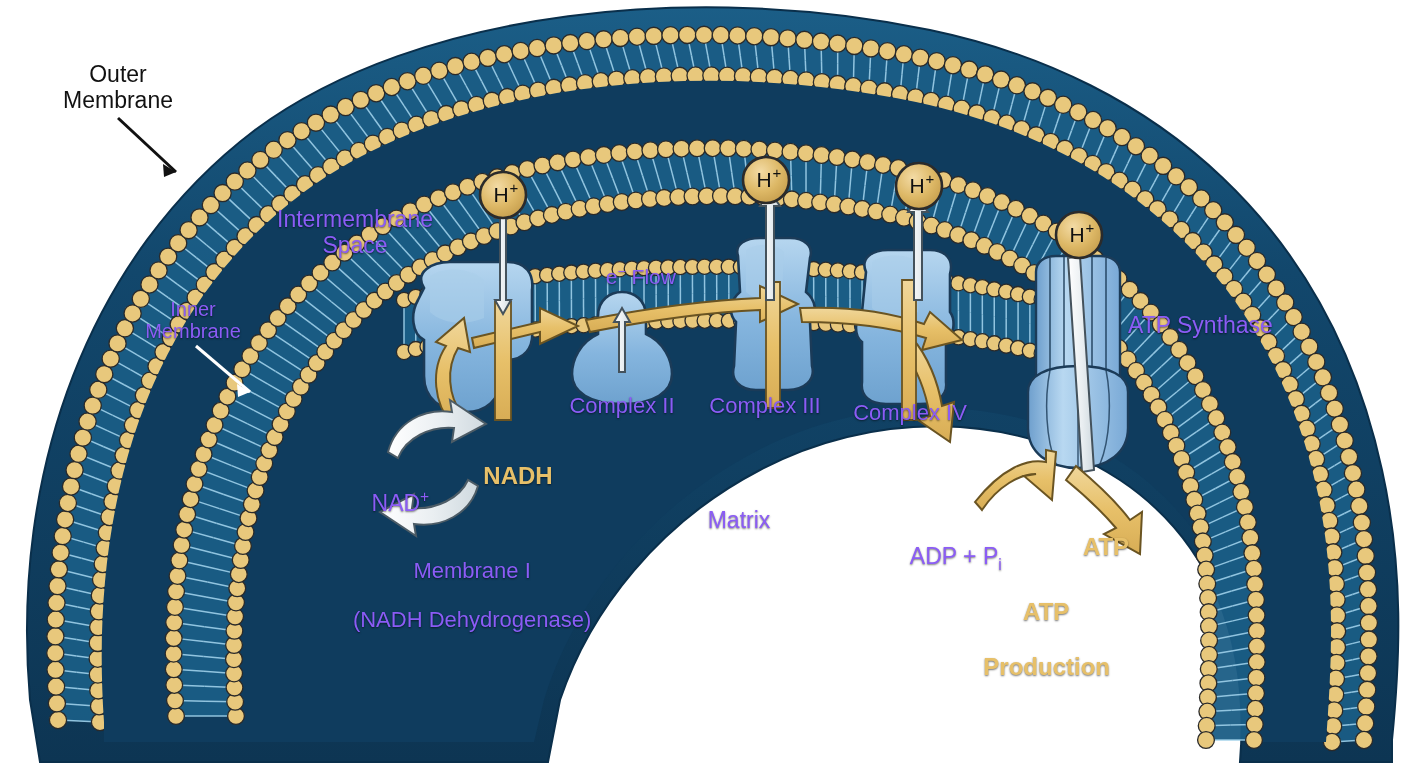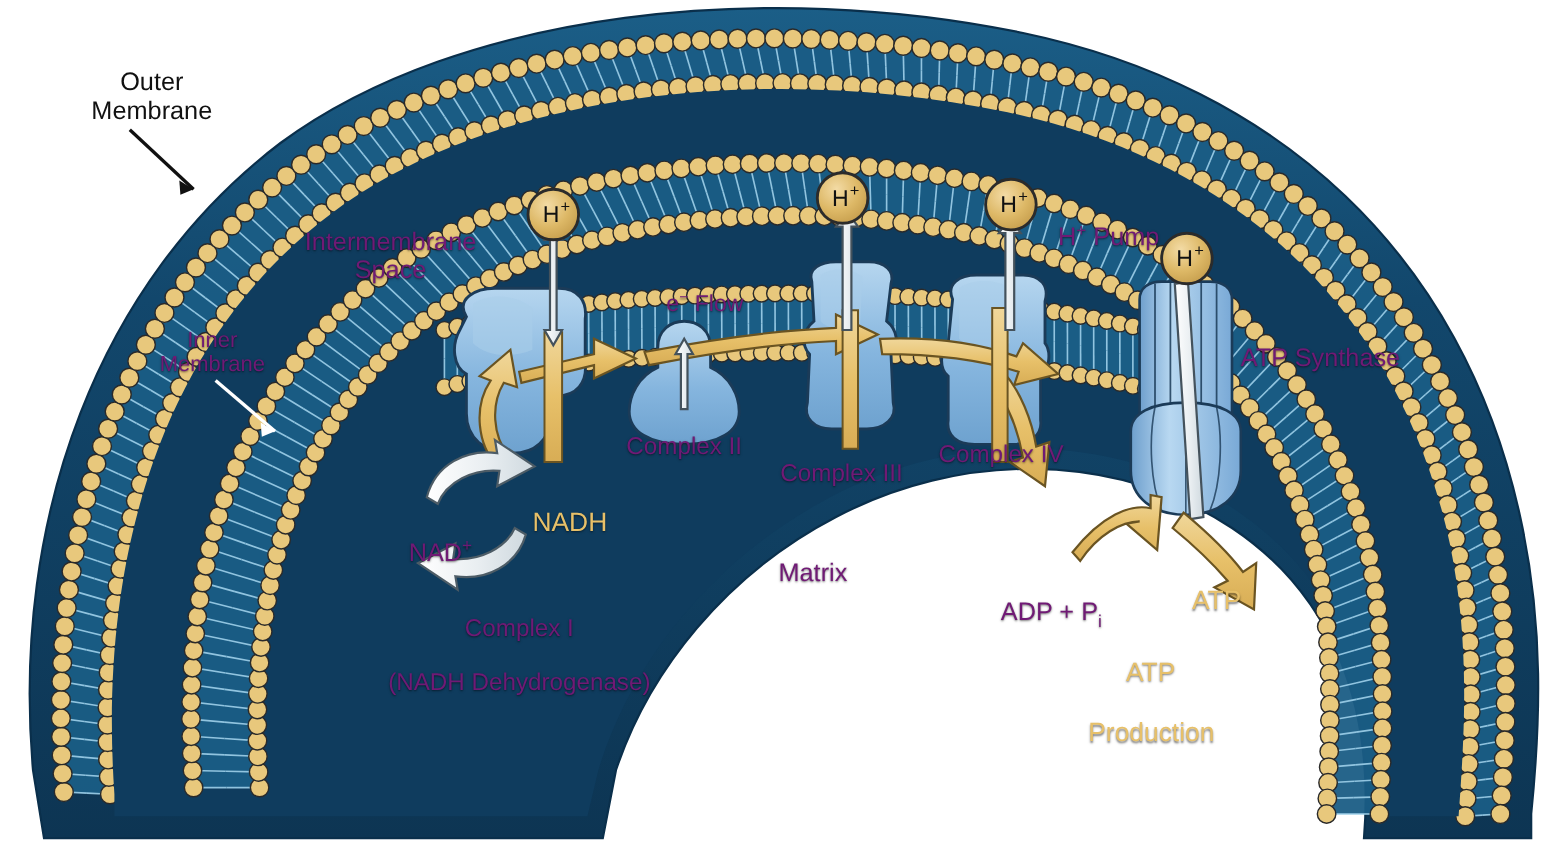--- a/index.html
+++ b/index.html
@@ -1,24 +1,24 @@
 <!DOCTYPE html>
 <html><head>
 <meta charset="utf-8">
 <style>
   html,body{margin:0;padding:0;background:#ffffff;}
   body{width:1408px;height:768px;overflow:hidden;
        font-family:"Liberation Sans","DejaVu Sans",sans-serif;}
   #stage{position:relative;width:1408px;height:768px;background:#ffffff;}
   svg#diagram{position:absolute;left:0;top:0;width:1408px;height:768px;}
 
-  .lbl{position:absolute;color:#701a75;white-space:pre;line-height:1.12;
+  .lbl{position:absolute;color:#8b5cf6;white-space:pre;line-height:1.12;
        text-shadow:0 1px 2px rgba(0,0,0,.55);}
-  .lbl.dark{color:#111111;text-shadow:none;margin-left:20px;}
-  .lbl.gold{color:#e7c069;font-weight:normal;}
+  .lbl.dark{color:#111111;text-shadow:none;}
+  .lbl.gold{color:#e7c069;font-weight:bold;}
   .ctr{text-align:center;transform:translateX(-50%);}
   .sup{font-size:.68em;vertical-align:super;}
   .sub{font-size:.68em;vertical-align:sub;}
 </style>
 </head>
 <body>
 
 <div id="stage">
 
 <svg id="diagram" viewBox="0 0 1408 768">
@@ -1600,34 +1600,31 @@
 
 <div class="lbl ctr" style="left:355px;top:207px;font-size:23px;">Intermembrane
 Space</div>
 
 <div class="lbl ctr" style="left:739px;top:508px;font-size:23px;">Matrix</div>
 
 <div class="lbl ctr" style="left:635px;top:239px;font-size:21px;">
   <span>e<span class="sup">−</span> Flow</span>
 </div>
 
-<div class="lbl" style="left:949px;top:176px;font-size:23px;">
-  <span>H<span class="sup">+</span> Pump</span>
-</div>
 
 <div class="lbl" style="left:1128px;top:313px;font-size:23px;">ATP Synthase</div>
 
 <div class="lbl ctr" style="left:466px;top:534px;font-size:22px;">
-  <span>Complex I</span><br>
+  <span>Membrane I</span><br>
   <span>(NADH Dehydrogenase)</span>
 </div>
 
 <div class="lbl ctr" style="left:622px;top:394px;font-size:22px;text-align:right;">Complex II</div>
 
-<div class="lbl ctr" style="left:765px;top:394px;font-size:22px;margin-top:24px;">Complex III</div>
+<div class="lbl ctr" style="left:765px;top:394px;font-size:22px;">Complex III</div>
 
 <div class="lbl ctr" style="left:910px;top:401px;font-size:22px;">Complex IV</div>
 
 <div class="lbl ctr" style="left:394px;top:463px;font-size:23px;">
   <span>NAD<span class="sup">+</span></span>
 </div>
 
 <div class="lbl gold ctr" style="left:518px;top:463px;font-size:24px;">NADH</div>
 
 <div class="lbl ctr" style="left:950px;top:518px;font-size:23px;text-align:center;">

